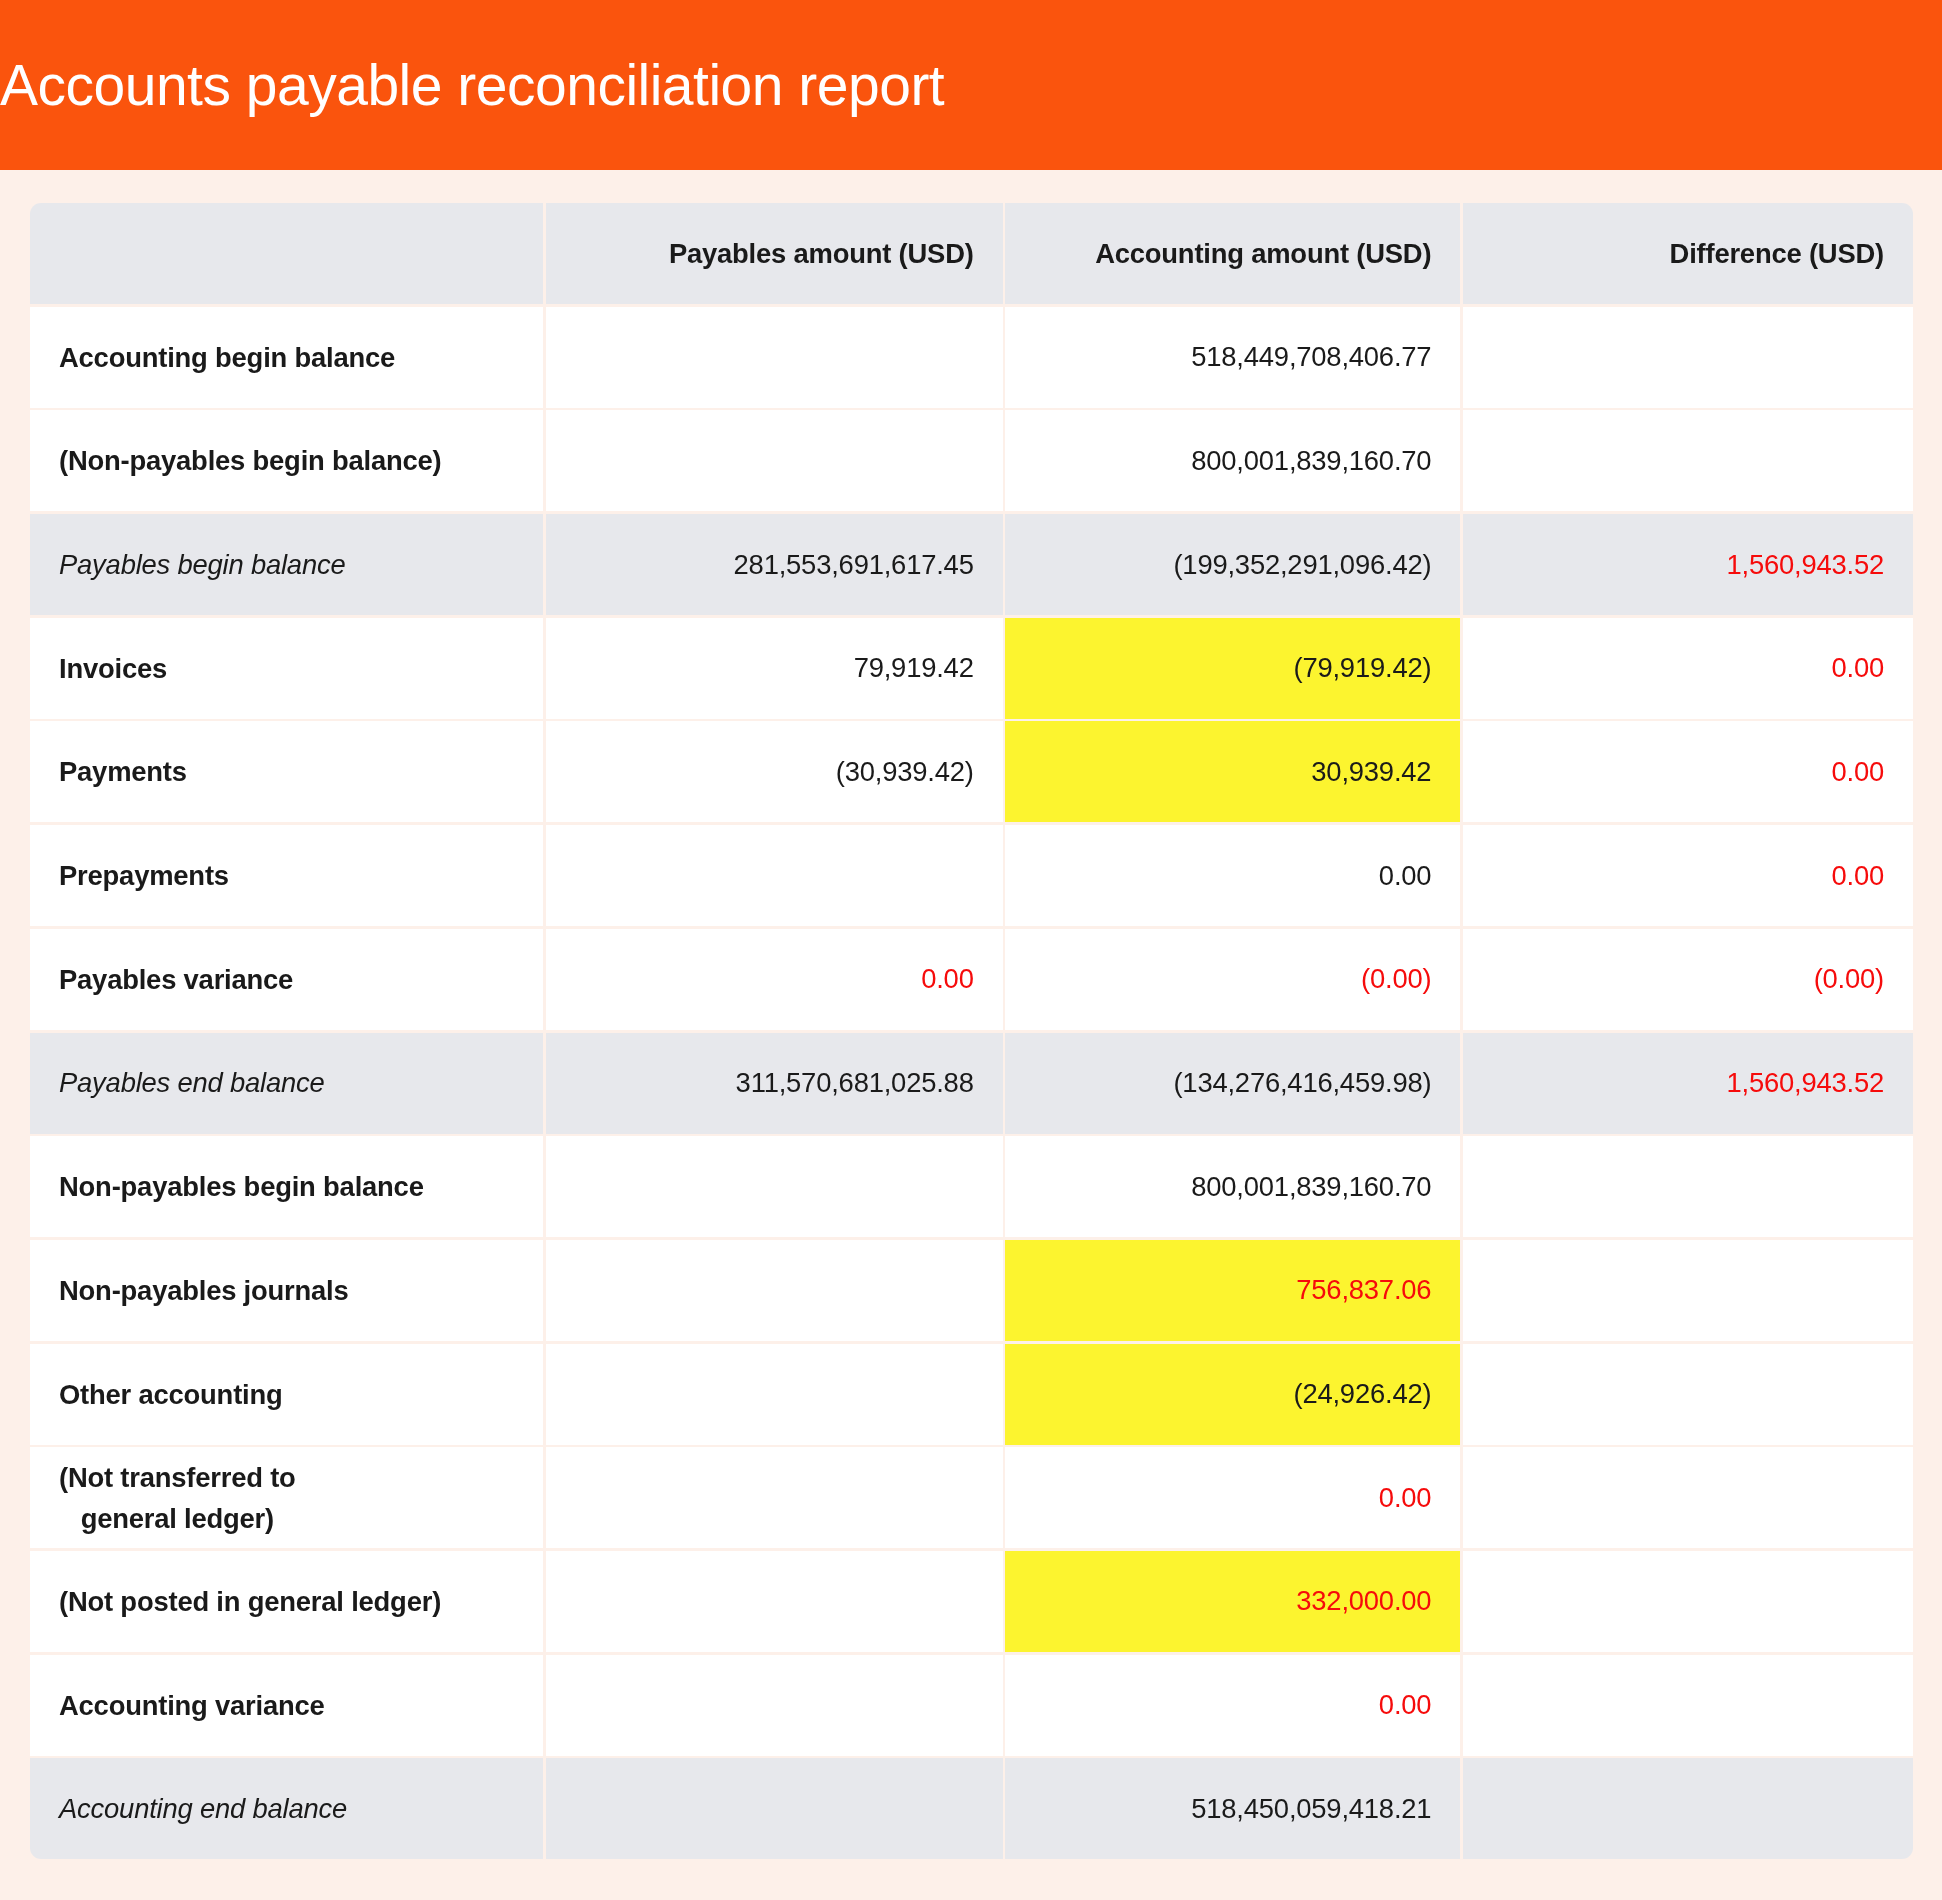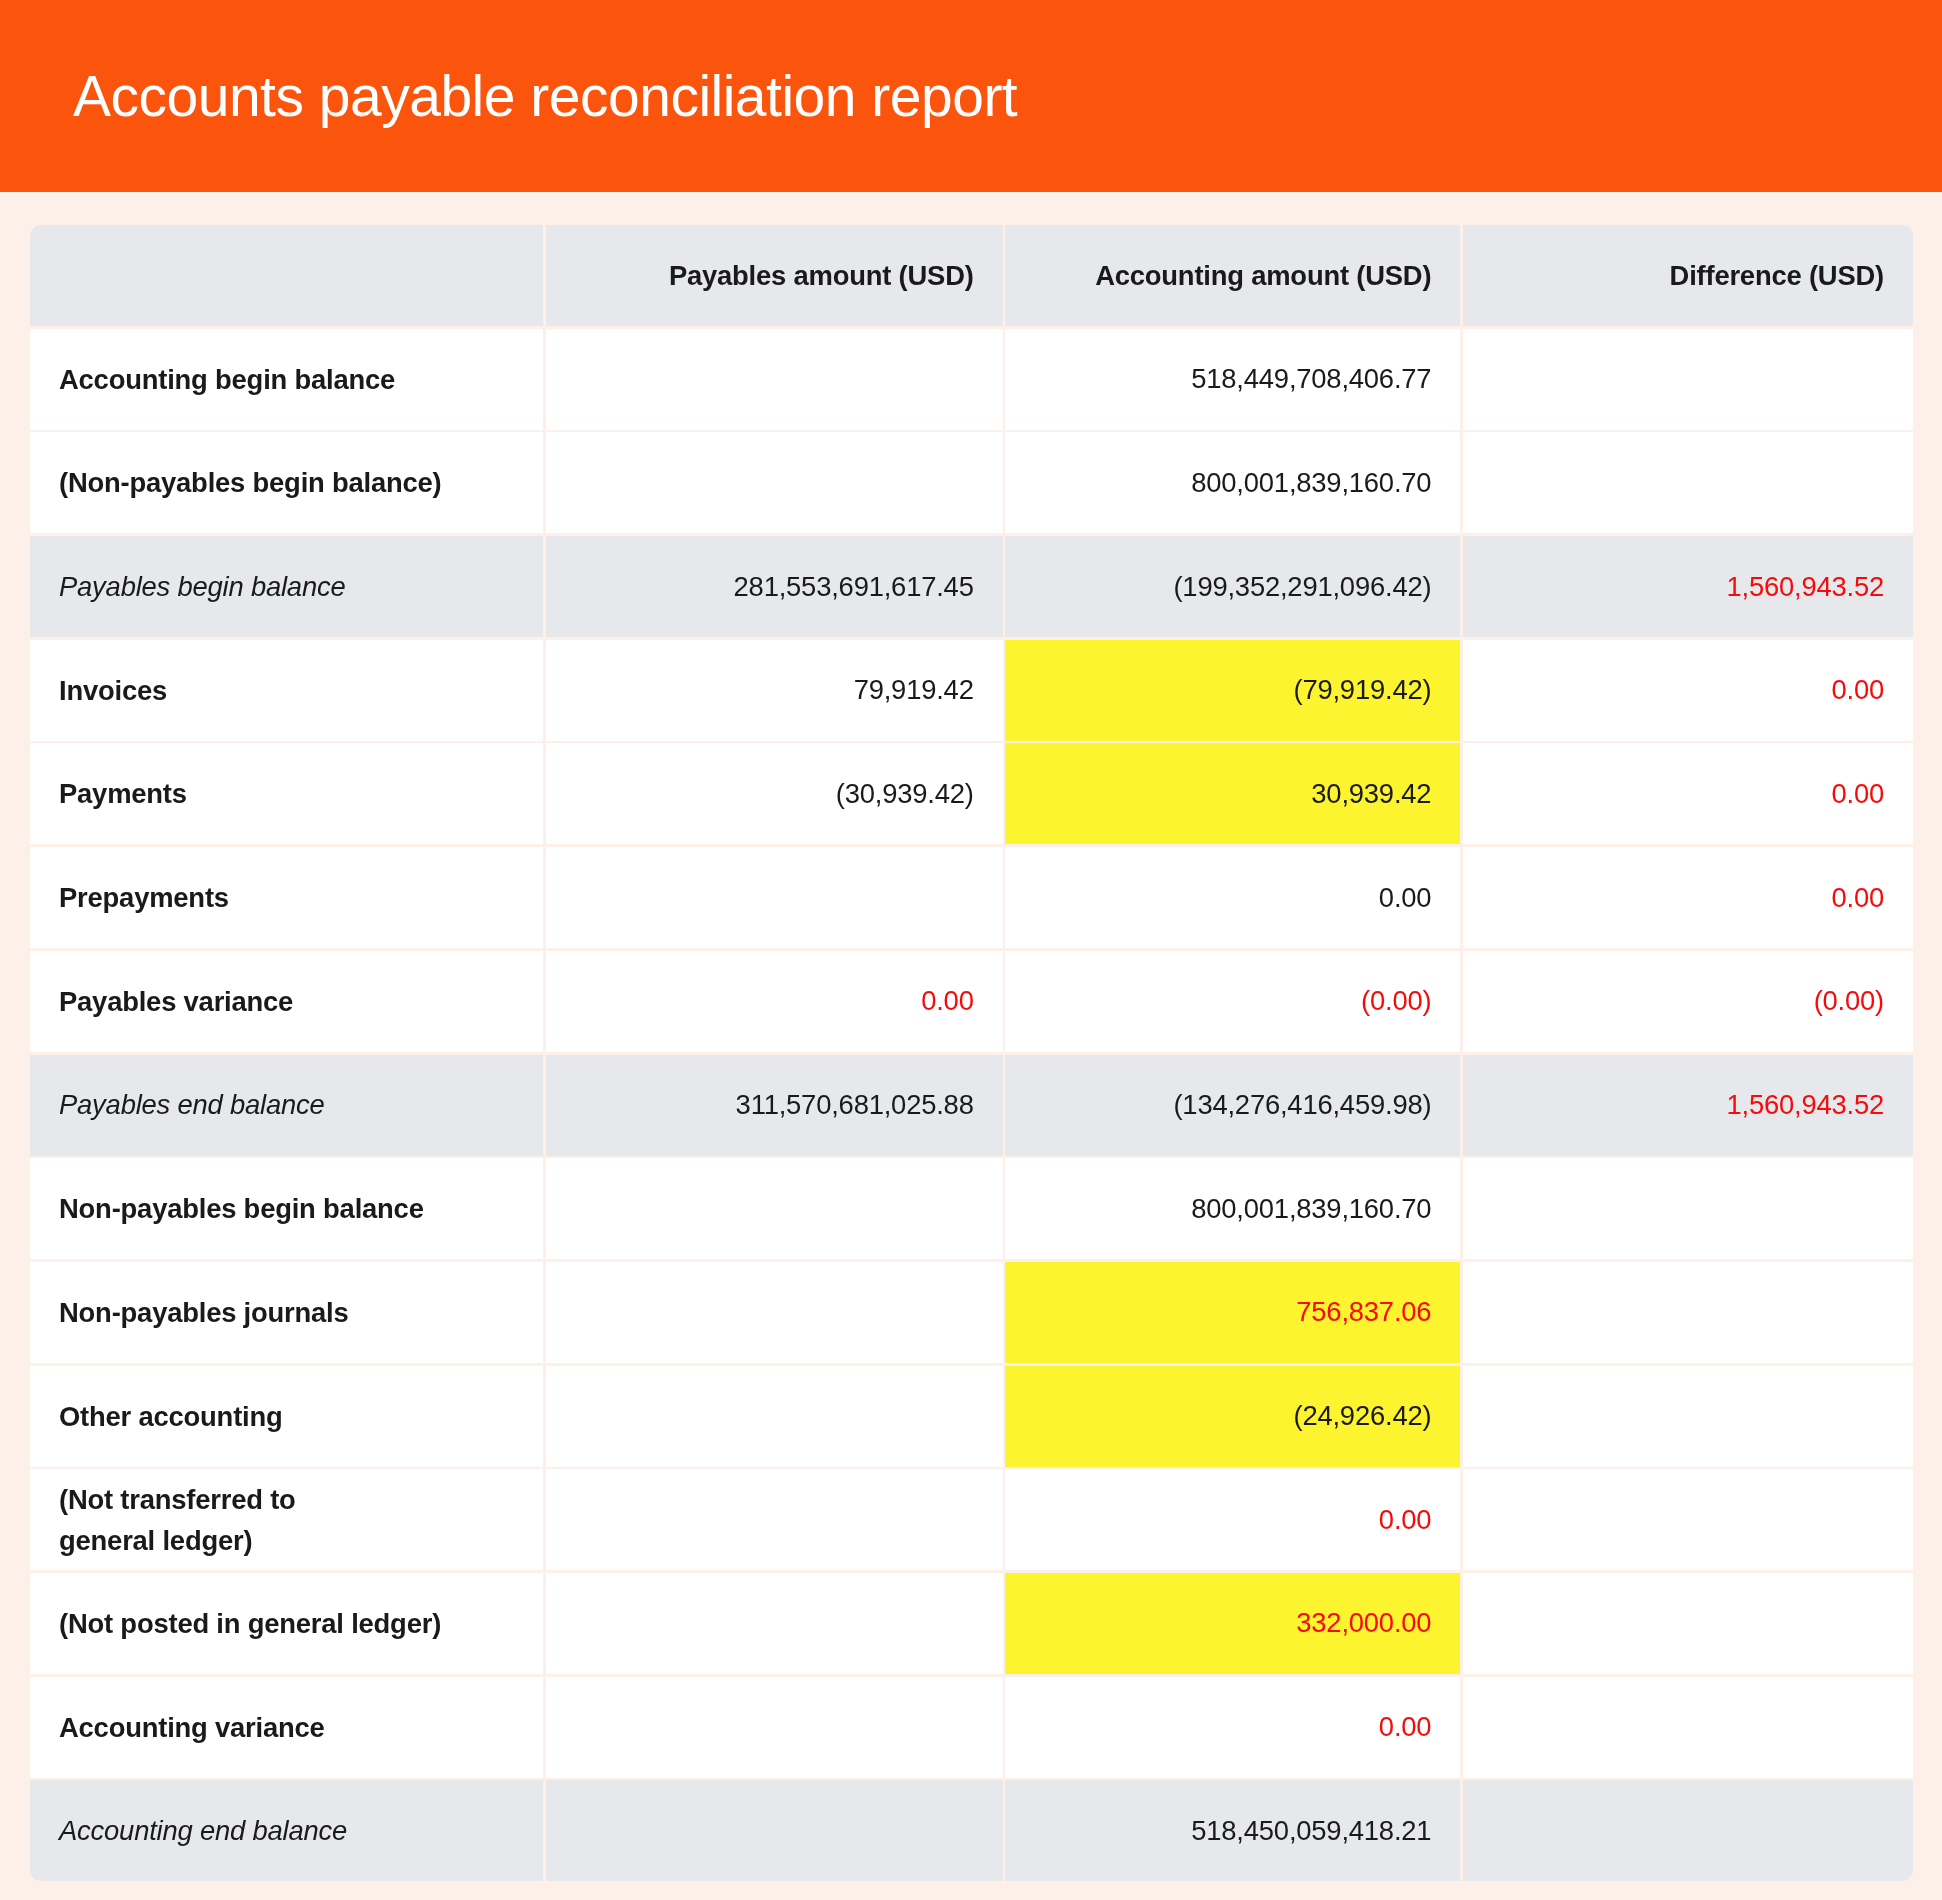--- a/index.html
+++ b/index.html
@@ -15,25 +15,24 @@
   * { margin: 0; padding: 0; box-sizing: border-box; }
   html, body {
     width: 1943px;
     background: var(--page-bg);
     font-family: "Liberation Sans", "DejaVu Sans", sans-serif;
     color: var(--text);
   }
   body { min-height: 1901px; }
 
   .banner {
-    height: 192px;
+    height: 170px;
     background: var(--banner-bg);
     display: flex;
     align-items: center;
-    padding-left: 73px;
   }
   .banner-title {
     color: var(--title-text);
     font-size: 57px;
     font-weight: 500;
     letter-spacing: -0.5px;
   }
 
   .report-table {
     margin: 33px 30px 37px 30px;
@@ -59,20 +58,21 @@
     font-weight: 700;
     justify-content: flex-end;
     text-align: right;
   }
   .header-cell.first { justify-content: flex-start; }
   .label-cell {
     font-weight: 700;
     justify-content: flex-start;
     white-space: pre-line;
     line-height: 1.5;
+    text-align: center;
   }
   .num-cell {
     justify-content: flex-end;
     text-align: right;
     font-weight: 400;
   }
   .subtotal .cell { background: var(--subtotal-bg); }
   .subtotal .label-cell { font-weight: 400; font-style: italic; }
   .cell.red { color: var(--red-text); }
   .cell.highlight { background: var(--highlight-bg); }

